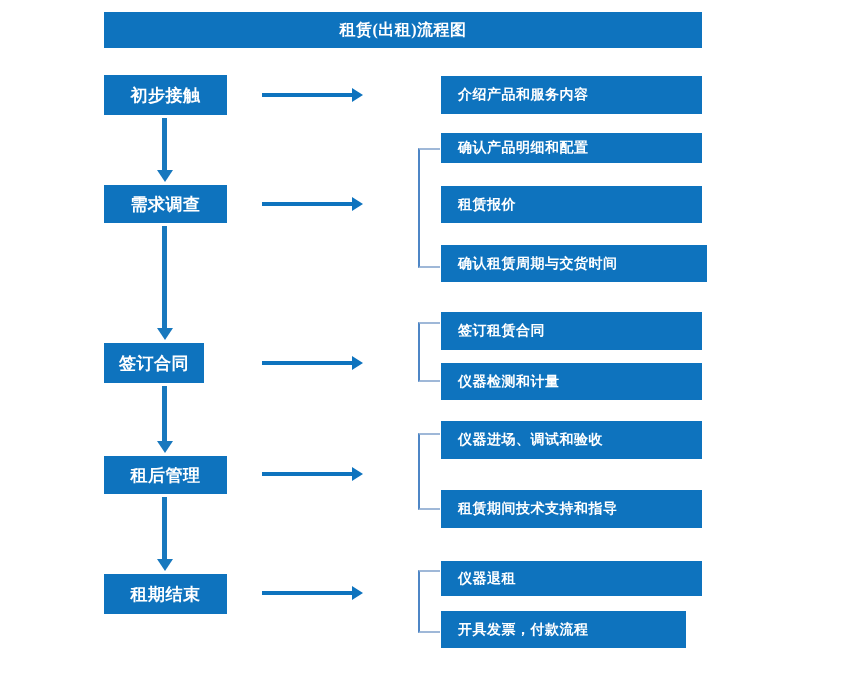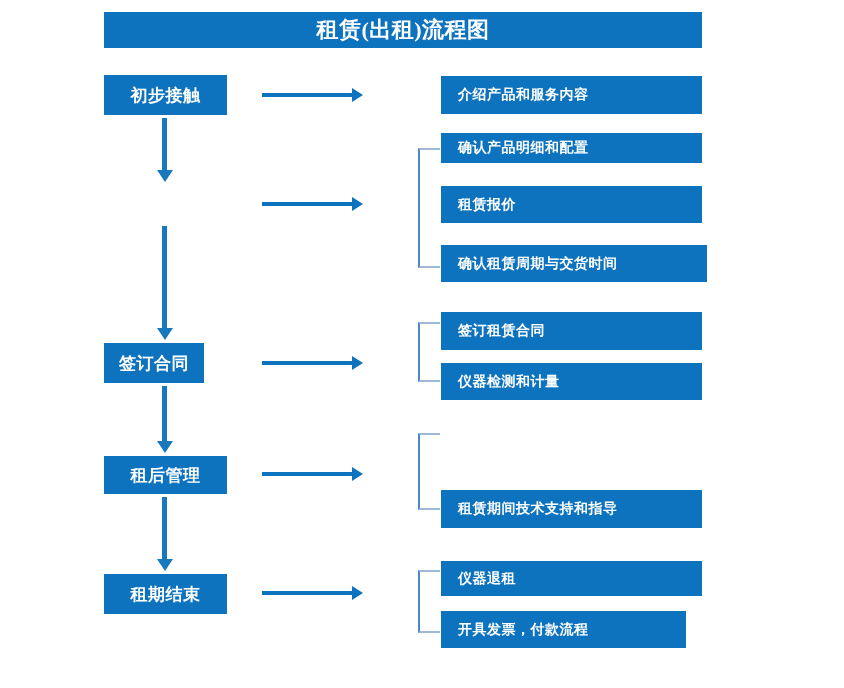--- a/index.html
+++ b/index.html
@@ -22,21 +22,21 @@
     background: #0E73BE;
     color: #ffffff;
     font-weight: bold;
     display: flex;
     align-items: center;
     letter-spacing: 0.5px;
     box-sizing: border-box;
   }
   .title-box {
     justify-content: center;
-    font-size: 22px;
+    font-size: 16px;
   }
   .stage-box {
     justify-content: center;
     font-size: 17px;
   }
   .detail-box {
     justify-content: flex-start;
     padding-left: 17px;
     font-size: 14px;
   }
@@ -94,20 +94,21 @@
 </style>
 </head>
 <body>
 
 <div id="canvas">
 
   <div class="box title-box" style="left:104px; top:12px; width:598px; height:36px;">租赁(出租)流程图</div>
 
   <div class="box stage-box" style="left:104px; top:75px; width:123px; height:40px;">初步接触</div>
 
+  <div class="box stage-box" style="left:104px; top:185px; width:123px; height:38px;">需求调查</div>
 
   <div class="box stage-box" style="left:104px; top:343px; width:100px; height:40px;">签订合同</div>
 
   <div class="box stage-box" style="left:104px; top:456px; width:123px; height:38px;">租后管理</div>
 
   <div class="box stage-box" style="left:104px; top:574px; width:123px; height:40px;">租期结束</div>
 
   <div class="v-arrow" style="left:157px; top:118px; height:64px;">
     <div class="shaft" style="height:52px;"></div>
     <div class="head" style="top:52px;"></div>
@@ -166,20 +167,21 @@
   <div class="box detail-box" style="left:441px; top:133px; width:261px; height:30px;">确认产品明细和配置</div>
 
   <div class="box detail-box" style="left:441px; top:186px; width:261px; height:37px;">租赁报价</div>
 
   <div class="box detail-box" style="left:441px; top:245px; width:266px; height:37px;">确认租赁周期与交货时间</div>
 
   <div class="box detail-box" style="left:441px; top:312px; width:261px; height:38px;">签订租赁合同</div>
 
   <div class="box detail-box" style="left:441px; top:363px; width:261px; height:37px;">仪器检测和计量</div>
 
+  <div class="box detail-box" style="left:441px; top:421px; width:261px; height:38px;">仪器进场、调试和验收</div>
 
   <div class="box detail-box" style="left:441px; top:490px; width:261px; height:38px;">租赁期间技术支持和指导</div>
 
   <div class="box detail-box" style="left:441px; top:561px; width:261px; height:35px;">仪器退租</div>
 
   <div class="box detail-box" style="left:441px; top:611px; width:245px; height:37px;">开具发票，付款流程</div>
 
 </div>
 
 </body></html>

